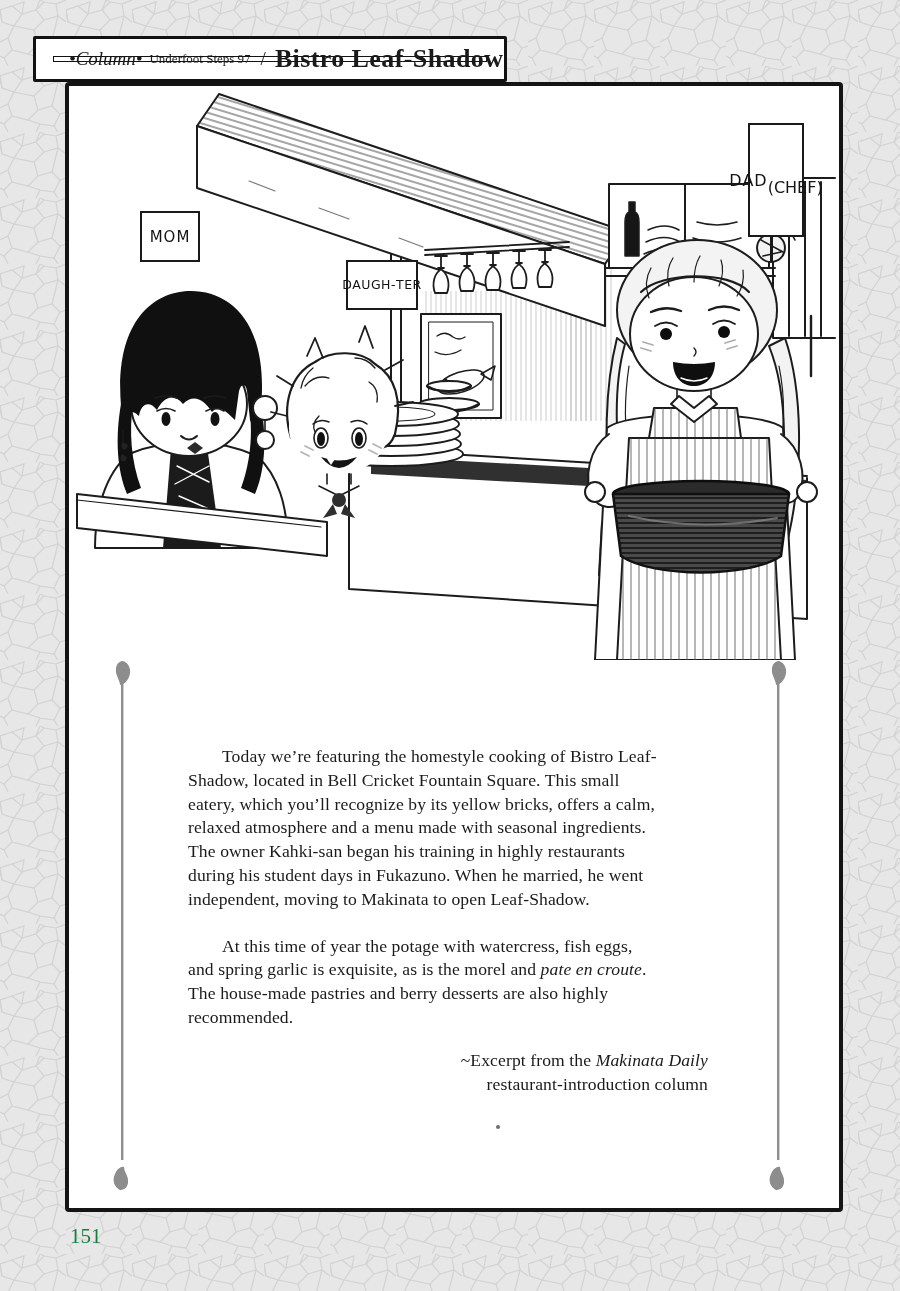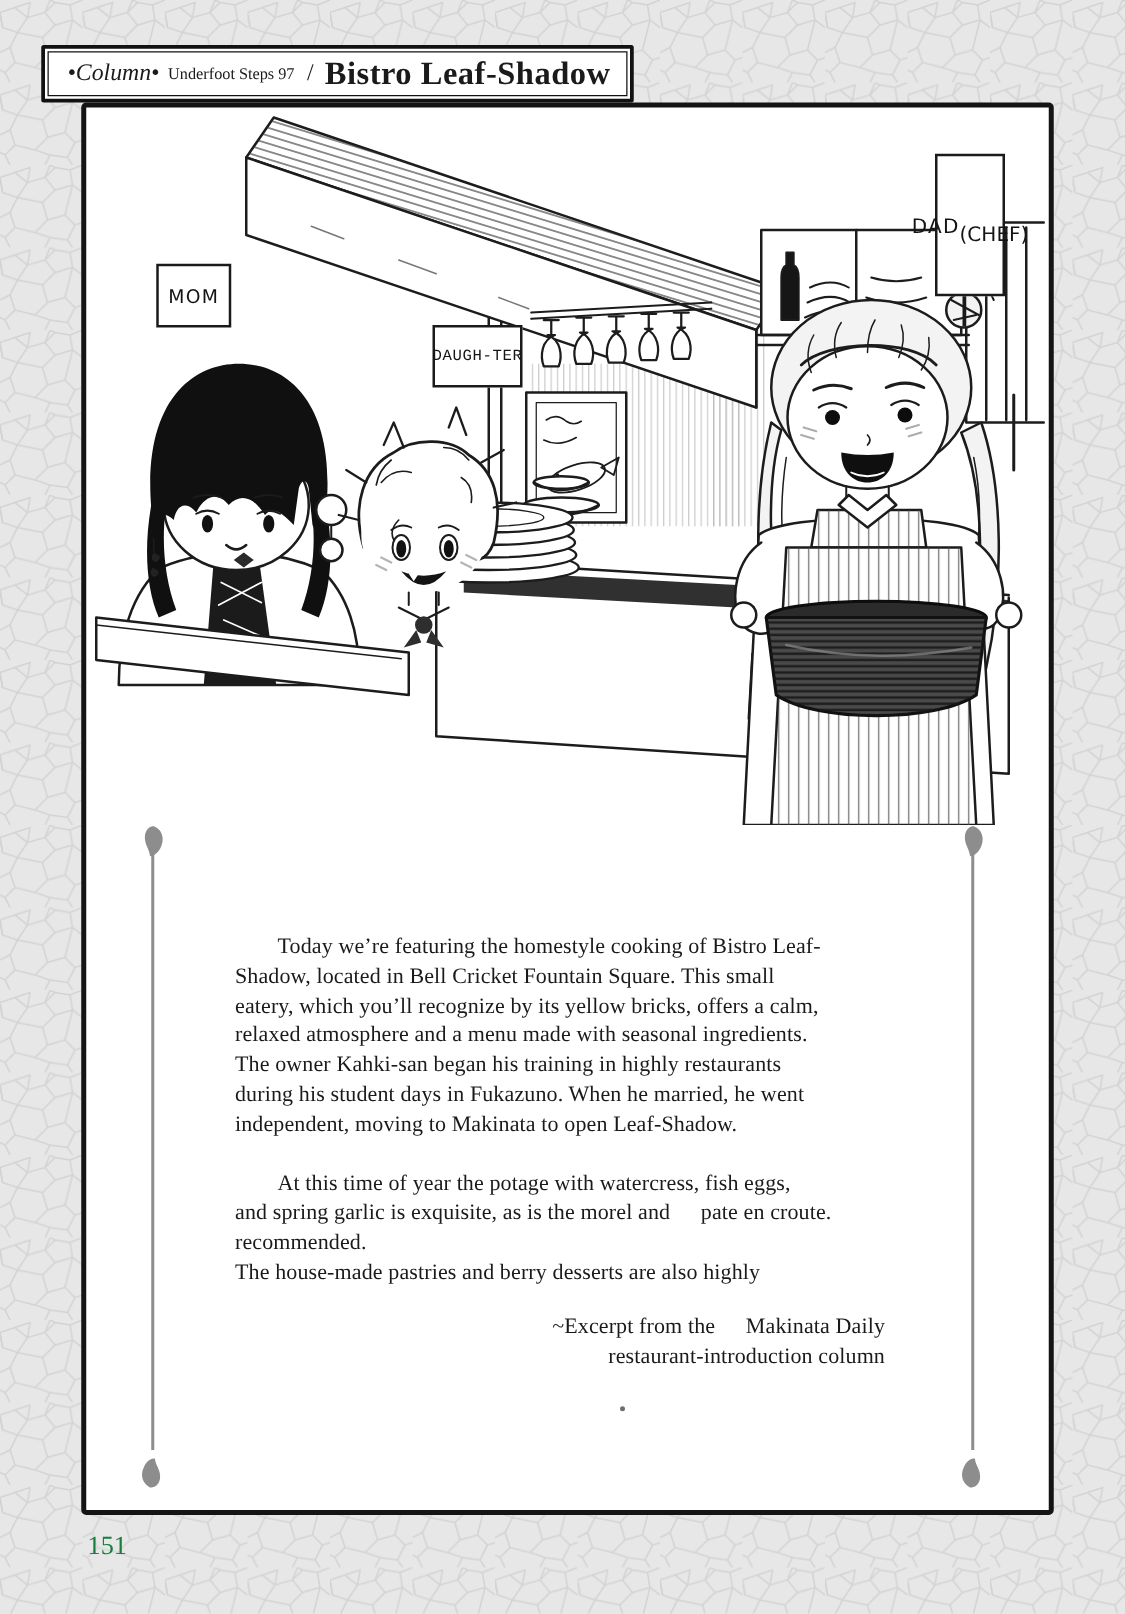--- a/index.html
+++ b/index.html
@@ -3,47 +3,47 @@
 <meta charset="utf-8">
 <style>
   html,body{margin:0;padding:0;background:#e7e7e7;}
   .screen{position:relative;width:900px;height:1291px;overflow:hidden;
           font-family:"Liberation Serif",serif;color:#1a1a1a;}
   .texture{position:absolute;left:0;top:0;}
   .sheet{position:absolute;left:65px;top:82px;width:770px;height:1122px;
          background:#ffffff;border:4px solid #141414;border-radius:4px;}
   .header-box{position:absolute;left:33px;top:36px;width:474px;height:46px;
               background:#ffffff;border:3px solid #121212;border-radius:2px;
-              box-sizing:border-box;padding:2px;z-index:5;}
+              box-sizing:border-box;padding:17px;z-index:5;}
   .header-inner{border:1.5px solid #121212;height:100%;box-sizing:border-box;
                 display:flex;align-items:center;padding-left:15px;white-space:nowrap;}
   .hdr-column{font-style:italic;font-size:19px;}
   .hdr-series{font-size:13px;margin-left:7px;}
   .hdr-sep{font-size:19px;margin:0 9px 0 10px;}
   .hdr-title{font-weight:bold;font-size:26px;letter-spacing:.4px;}
   .illo{position:absolute;left:69px;top:86px;z-index:1;}
   .char-label{position:absolute;background:#fff;border:2px solid #1a1a1a;
               display:flex;flex-direction:row;align-items:center;justify-content:center;
               font-family:"DejaVu Sans",sans-serif;color:#141414;z-index:4;text-align:center;}
-  .lbl-mom{left:125px;top:211px;width:56px;height:47px;font-size:15px;letter-spacing:1px;}
-  .lbl-daughter{left:346px;top:260px;width:68px;height:46px;font-size:12.5px;line-height:16px;letter-spacing:.5px;font-family:Liberation Mono, monospace;}
+  .lbl-mom{left:140px;top:211px;width:56px;height:47px;font-size:15px;letter-spacing:1px;}
+  .lbl-daughter{left:346px;top:260px;width:68px;height:46px;font-size:12.5px;line-height:16px;letter-spacing:.5px;}
   .lbl-dad{left:748px;top:123px;width:52px;height:110px;}
   .lbl-dad .big{font-size:16px;letter-spacing:1px;}
   .lbl-dad .small{font-size:16px;margin-top:15px;}
   .dad-post{position:absolute;left:770px;top:233px;width:3px;height:28px;background:#1a1a1a;z-index:3;}
   .ornament{position:absolute;z-index:2;}
   .orn-left{left:112px;top:658px;}
   .orn-right{left:768px;top:658px;}
   .article{position:absolute;left:188px;top:745px;width:534px;z-index:2;
            font-size:17.6px;line-height:23.8px;letter-spacing:.1px;}
   .article .ln{display:block;}
   .article .indent{text-indent:34px;}
   .p2{margin-top:23px;}
   .attribution{margin-top:19px;text-align:right;padding-right:14px;}
-  .ital{margin-left:20px;}
+  .ital{font-style:italic;}
   .artifact-dot{position:absolute;left:496px;top:1125px;width:4px;height:4px;
                 border-radius:50%;background:#4a4a4a;opacity:.8;z-index:2;}
   .page-number{position:absolute;left:70px;top:1224px;font-size:21px;color:#15803d;z-index:2;}
 </style>
 </head>
 <body>
 
 <div class="screen">
 
   <svg class="texture" width="900" height="1291" aria-hidden="true">
@@ -285,22 +285,22 @@
       <span class="ln">Shadow, located in Bell Cricket Fountain Square. This small</span>
       <span class="ln">eatery, which you’ll recognize by its yellow bricks, offers a calm,</span>
       <span class="ln">relaxed atmosphere and a menu made with seasonal ingredients.</span>
       <span class="ln">The owner Kahki-san began his training in highly restaurants</span>
       <span class="ln">during his student days in Fukazuno. When he married, he went</span>
       <span class="ln">independent, moving to Makinata to open Leaf-Shadow.</span>
     </p>
     <p class="p2" style="margin-bottom:0">
       <span class="ln indent">At this time of year the potage with watercress, fish eggs,</span>
       <span class="ln"><span>and spring garlic is exquisite, as is the morel and </span><span class="ital">pate en croute</span><span>.</span></span>
+      <span class="ln">The house-made pastries and berry desserts are also highly</span>
       <span class="ln">recommended.</span>
-      <span class="ln">The house-made pastries and berry desserts are also highly</span>
     </p>
     <p class="attribution" style="margin-bottom:0">
       <span class="ln"><span>~Excerpt from the </span><span class="ital">Makinata Daily</span></span>
       <span class="ln">restaurant-introduction column</span>
     </p>
   </div>
 
   <div class="artifact-dot"></div>
 
   <div class="page-number">151</div>

